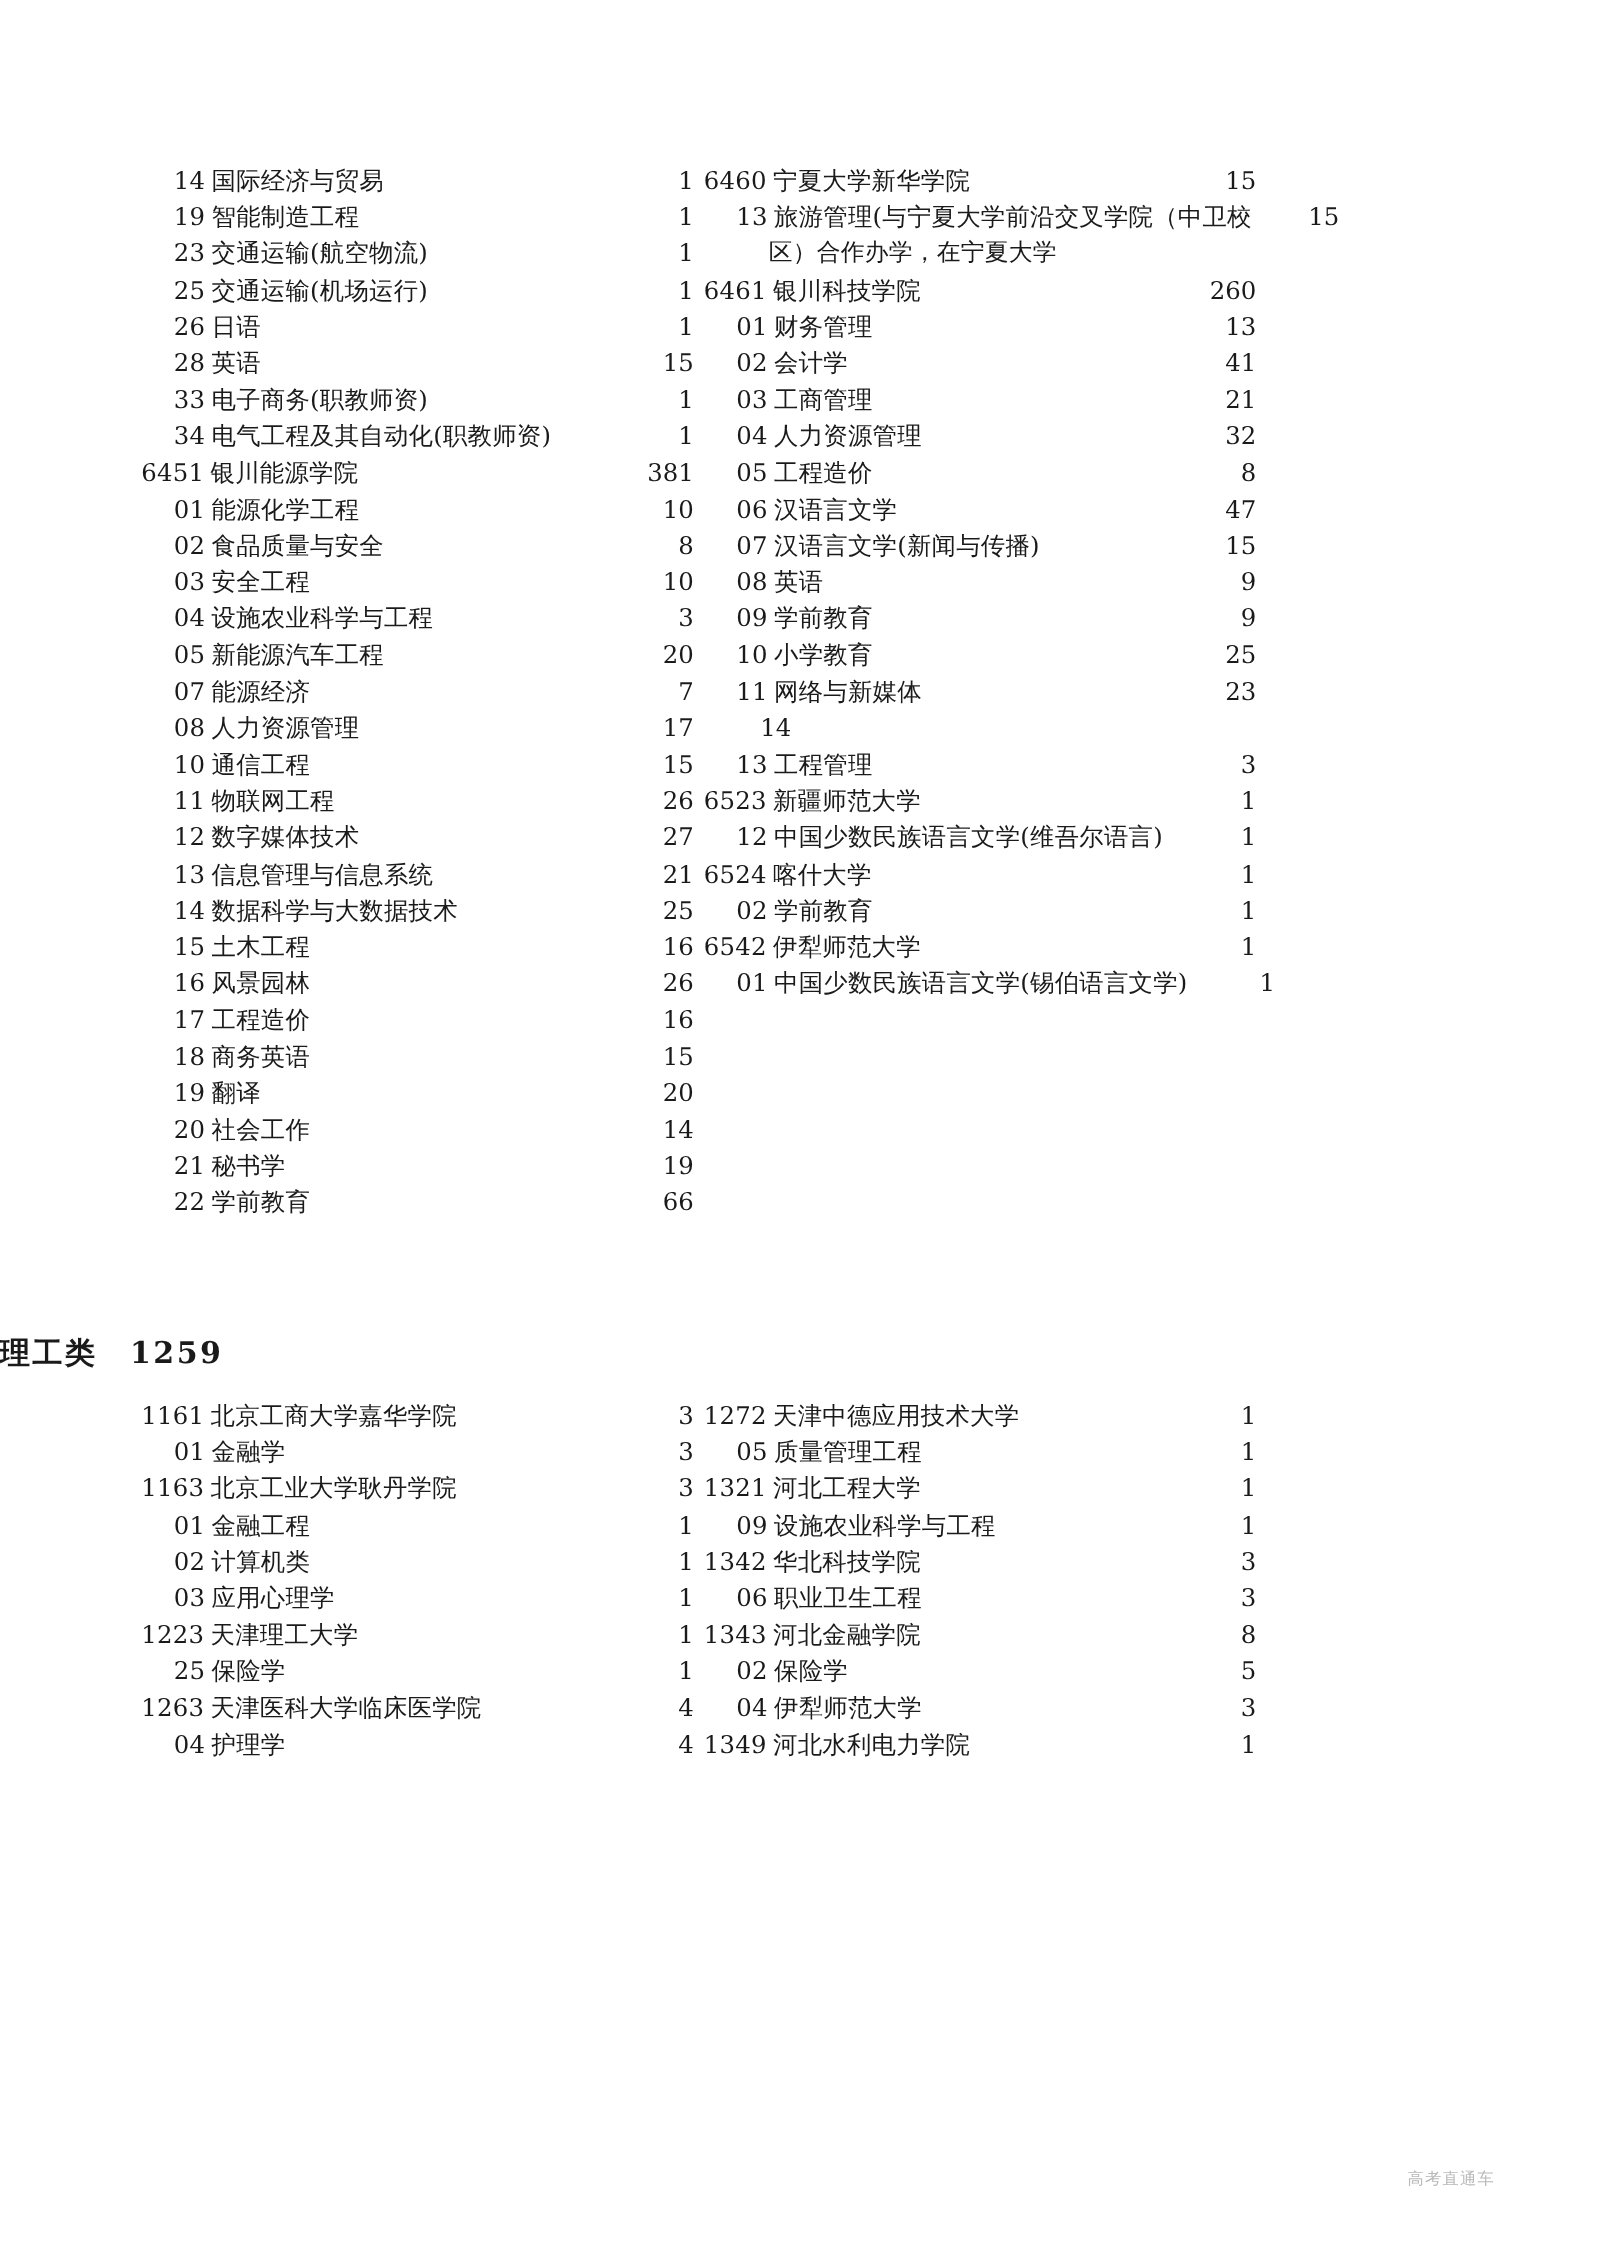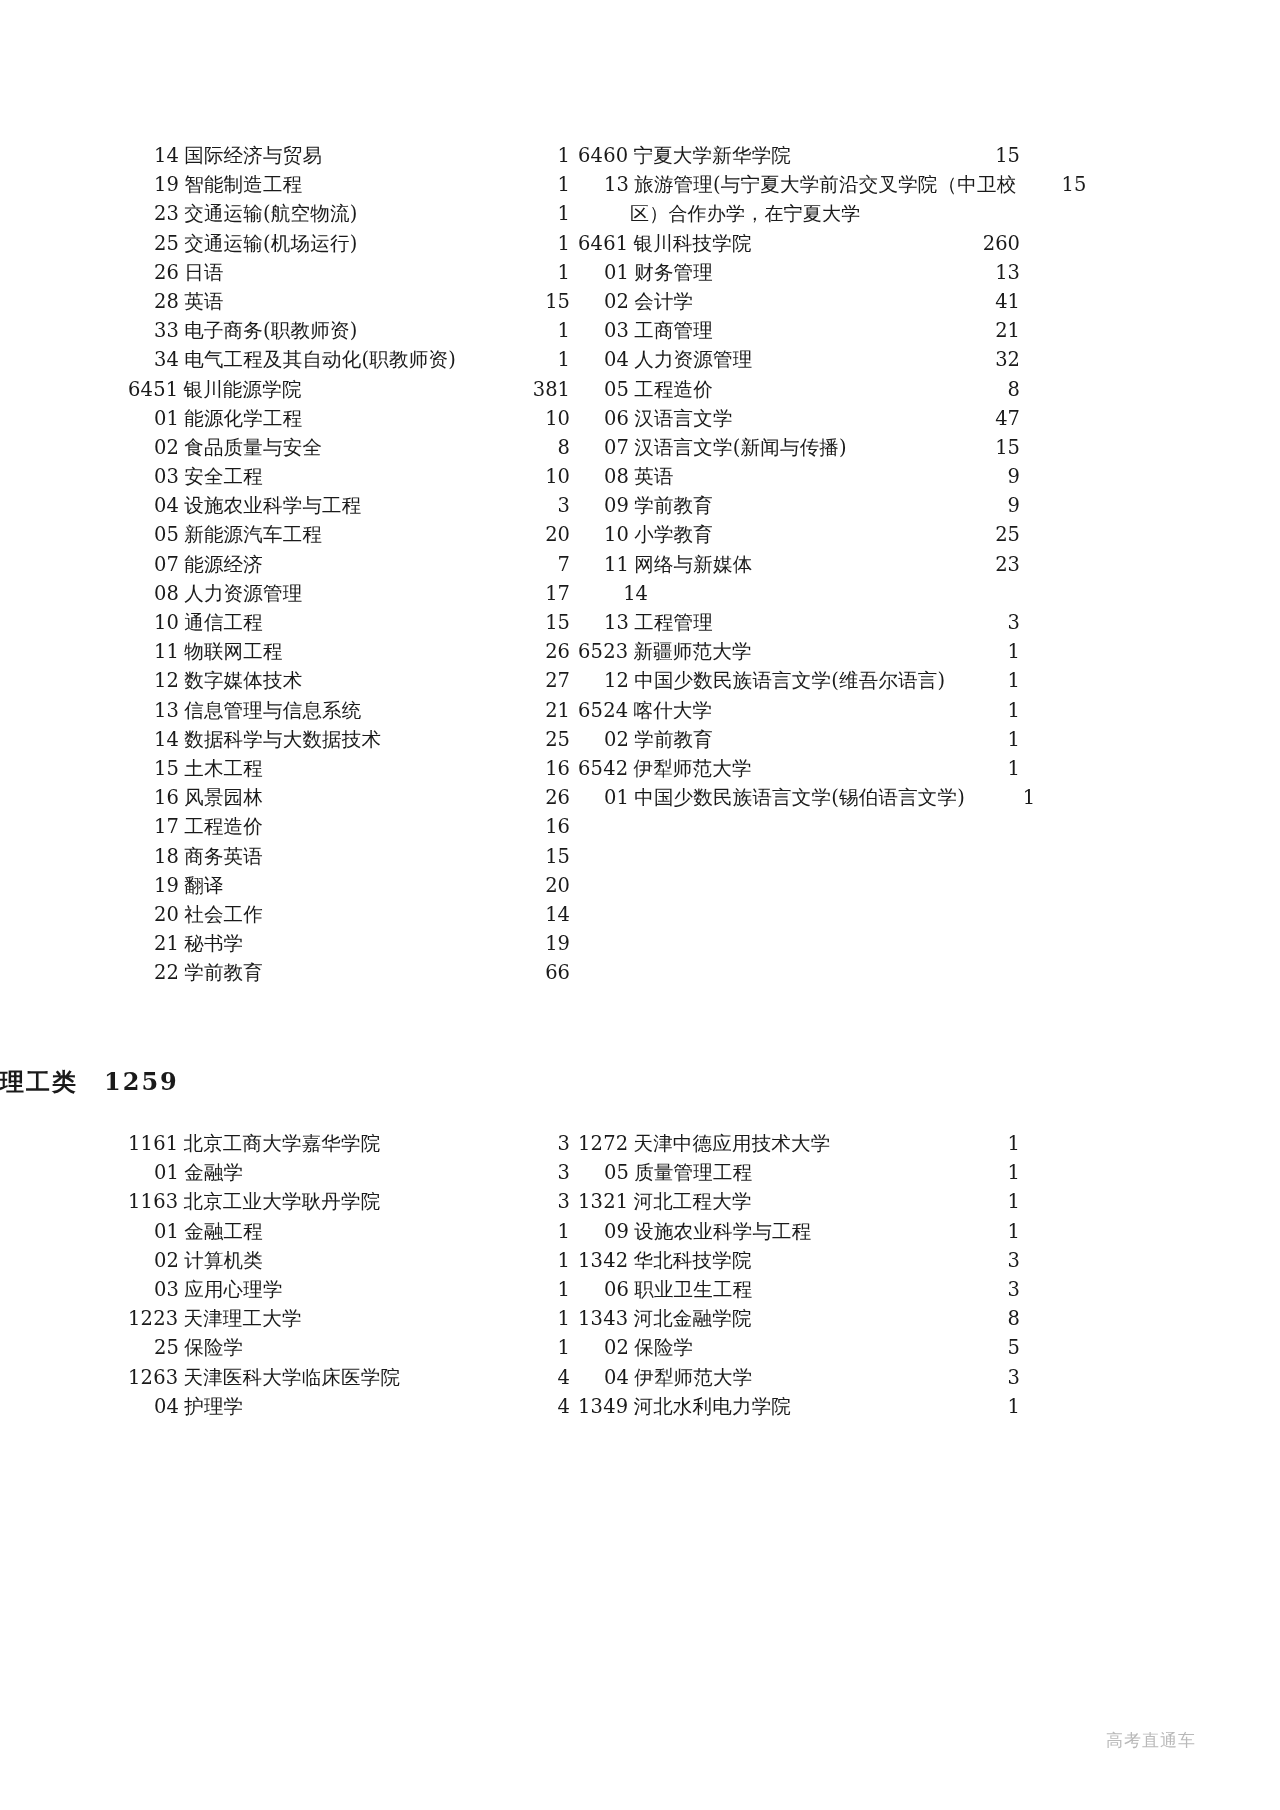--- a/index.html
+++ b/index.html
@@ -19,25 +19,24 @@
     position: absolute;
     top: 0; left: 0;
     width: 1280px;
     height: 1810px;
     padding: 0;
   }
 
   
   .cols {
     position: absolute;
-    left: 128px;
+    left: 113px;
     width: 900px;
     display: flex;
     gap: 0px;
-    margin-top: 11px;
   }
   .col {
     width: 450px;
     flex: 0 0 450px;
   }
 
   .row {
     display: flex;
     align-items: baseline;
     height: 29.2px;
@@ -93,21 +92,21 @@
     letter-spacing: 2px;
   }
   .section-title .stitle { margin-right: 26px; }
 
   
   .watermark {
     position: absolute;
     right: 84px;
     bottom: 58px;
     font-family: "DejaVu Sans", "Liberation Sans", sans-serif;
-    font-size: 17px;
+    font-size: 13px;
     color: #b9b9b9;
     letter-spacing: 1px;
   }
 </style>
 </head>
 <body>
 
 <div class="page">
 
   <div class="cols" id="block1-cols" style="top:130px;">

